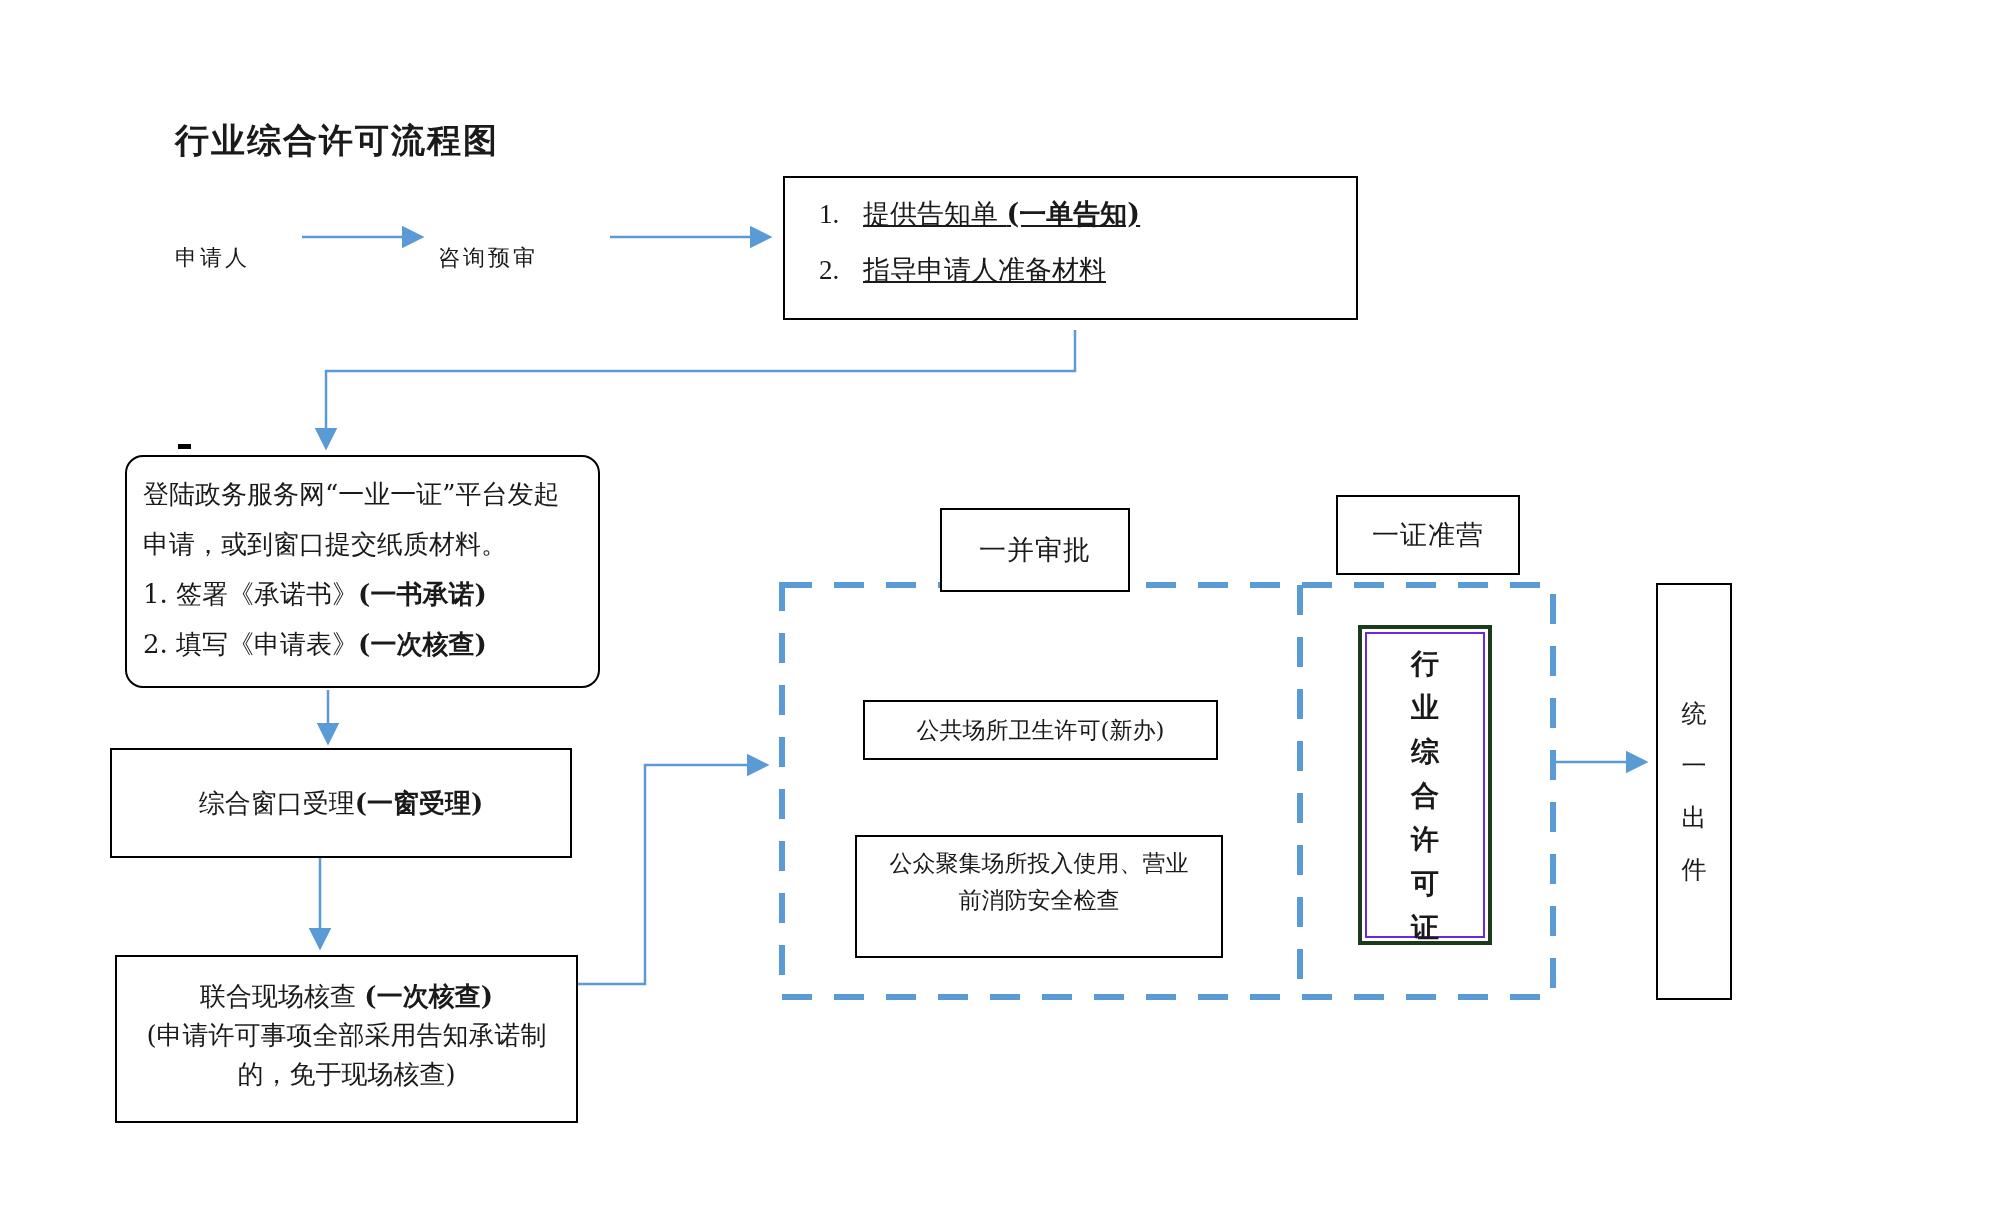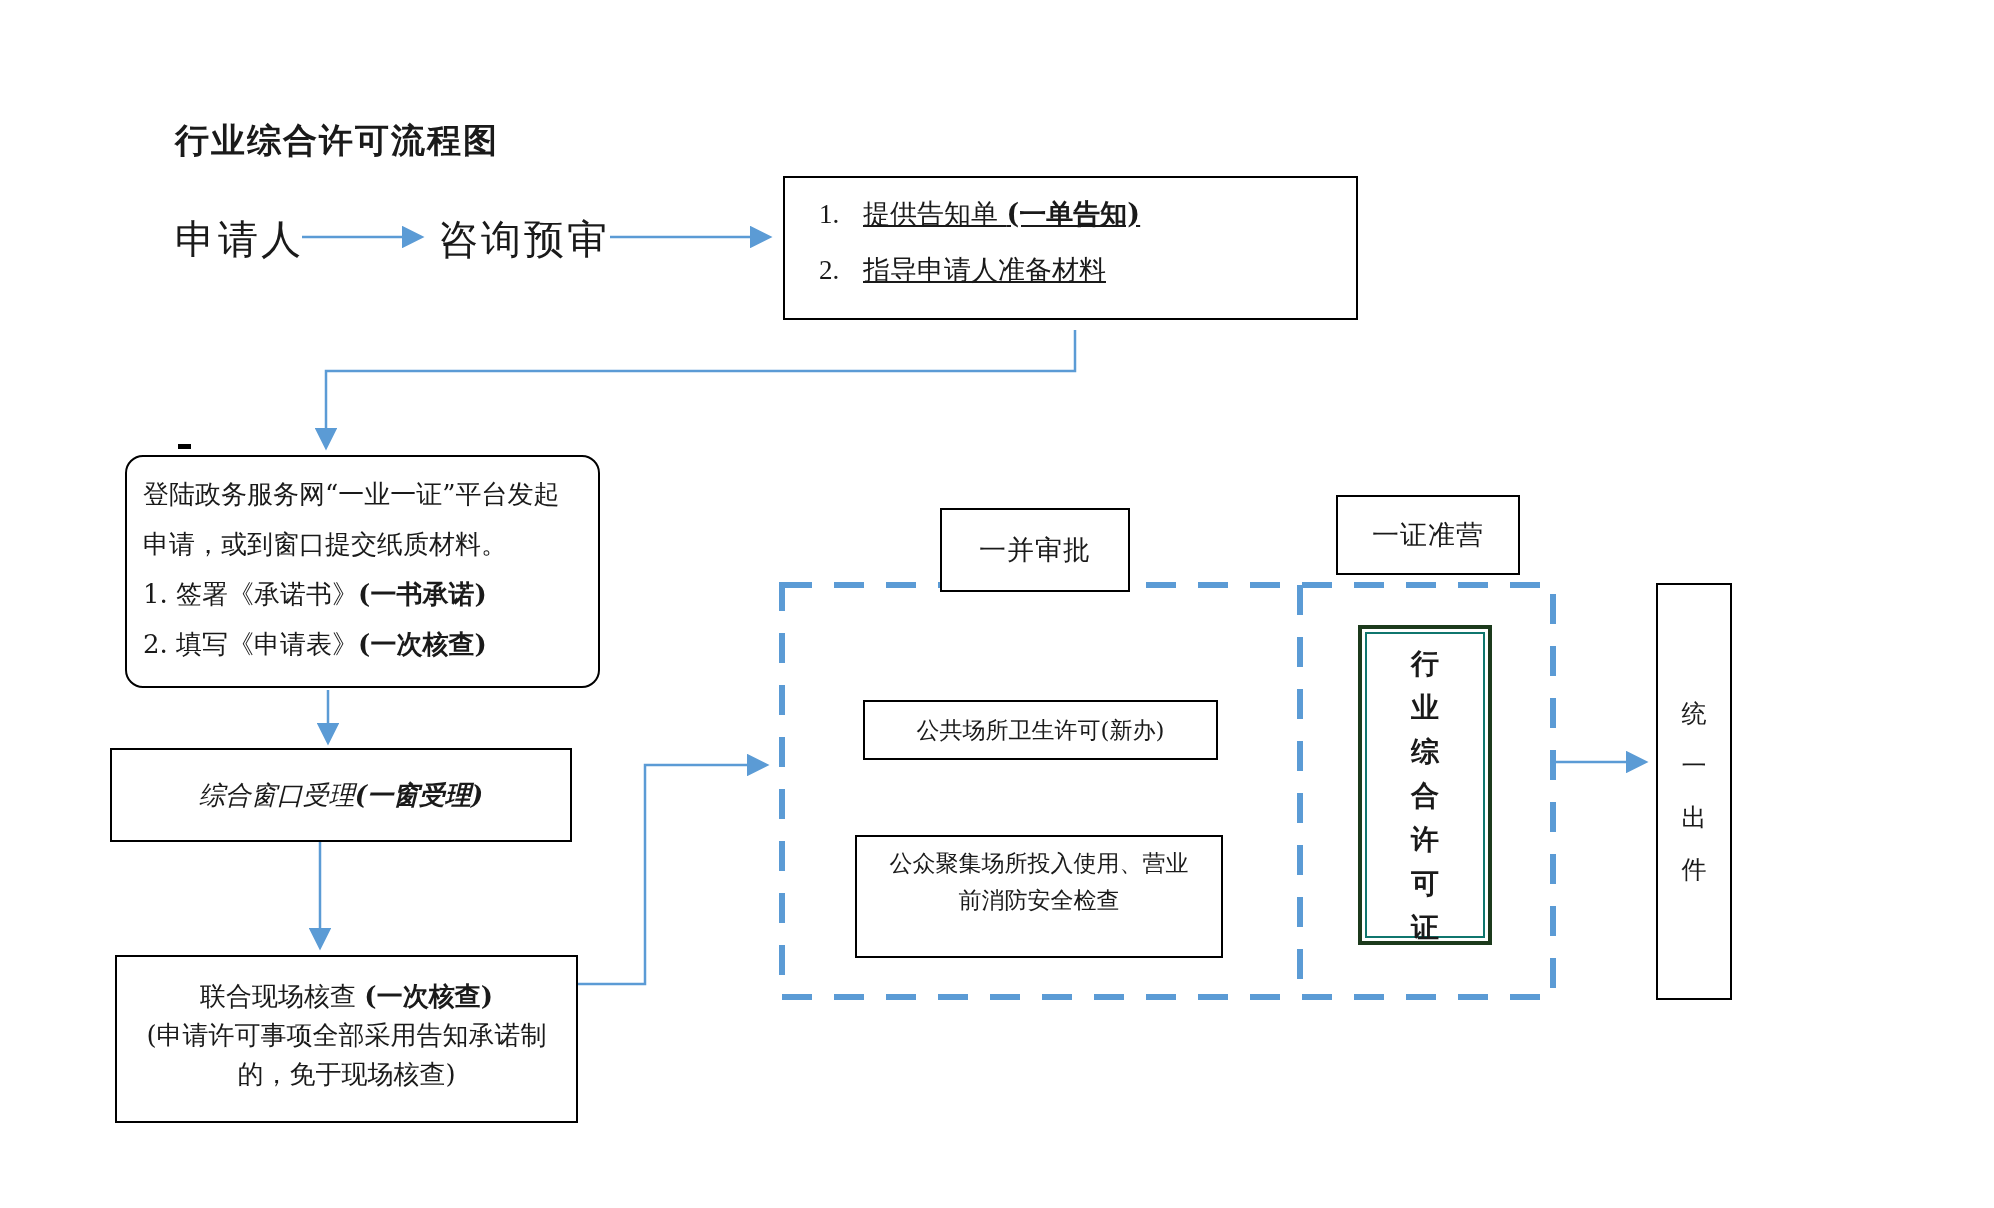--- a/index.html
+++ b/index.html
@@ -22,23 +22,24 @@
   }
   .title{
     font-family:"Liberation Sans","DejaVu Sans",sans-serif;
     font-weight:bold;
     font-size:34px;
     letter-spacing:2px;
     z-index:2;
   }
   .plain-node{
     position:absolute;
-    font-size:40px;
+    font-size:22px;
     letter-spacing:3px;
     z-index:2;
+    margin-top:31px;
   }
   .bold{font-weight:bold;}
   .notice-box{padding:18px 20px 10px 34px;font-size:27px;}
   .notice-line{margin-bottom:20px;white-space:nowrap;}
   .num{display:inline-block;width:44px;font-family:"Liberation Serif",serif;}
   .apply-box{padding:12px 16px;font-size:26px;line-height:50px;}
   .apply-line{white-space:nowrap;}
   .center-box{
     display:flex;align-items:center;justify-content:center;
     font-size:26px;text-align:center;white-space:nowrap;
@@ -61,21 +62,21 @@
   .green-outer{
     position:absolute;
     border:4px solid #1c3a1c;
     background:#ffffff;
     box-sizing:border-box;
     z-index:3;
     padding:3px;
   }
   .green-inner{
     width:100%;height:100%;
-    border:2px solid #0f766e;
+    border:2px solid #6d28d9;
     box-sizing:border-box;
     display:flex;align-items:flex-start;justify-content:center;
   }
   .v-text{
     width:1.05em;
     word-break:break-all;
     text-align:center;
   }
   .license-text{
     font-size:28px;font-weight:bold;line-height:44px;padding-top:8px;
@@ -141,21 +142,21 @@
     <div class="apply-line">登陆政务服务网“一业一证”平台发起</div>
     <div class="apply-line">申请，或到窗口提交纸质材料。</div>
     <div class="apply-line">
       <span>1. 签署《承诺书》</span><span class="bold">(一书承诺)</span>
     </div>
     <div class="apply-line">
       <span>2. 填写《申请表》</span><span class="bold">(一次核查)</span>
     </div>
   </div>
 
-  <div class="node center-box" style="left:110px;top:748px;width:462px;height:94px;font-style:italic;">
+  <div class="node center-box" style="left:110px;top:748px;width:462px;height:110px;">
     <span>综合窗口受理 </span>
       <span class="bold">(一窗受理)</span>
   </div>
 
   <div class="node inspect-box" style="left:115px;top:955px;width:463px;height:168px;">
     <div>
       <span>联合现场核查 </span><span class="bold">(一次核查)</span>
     </div>
     <div>(申请许可事项全部采用告知承诺制</div>
     <div>的，免于现场核查)</div>

